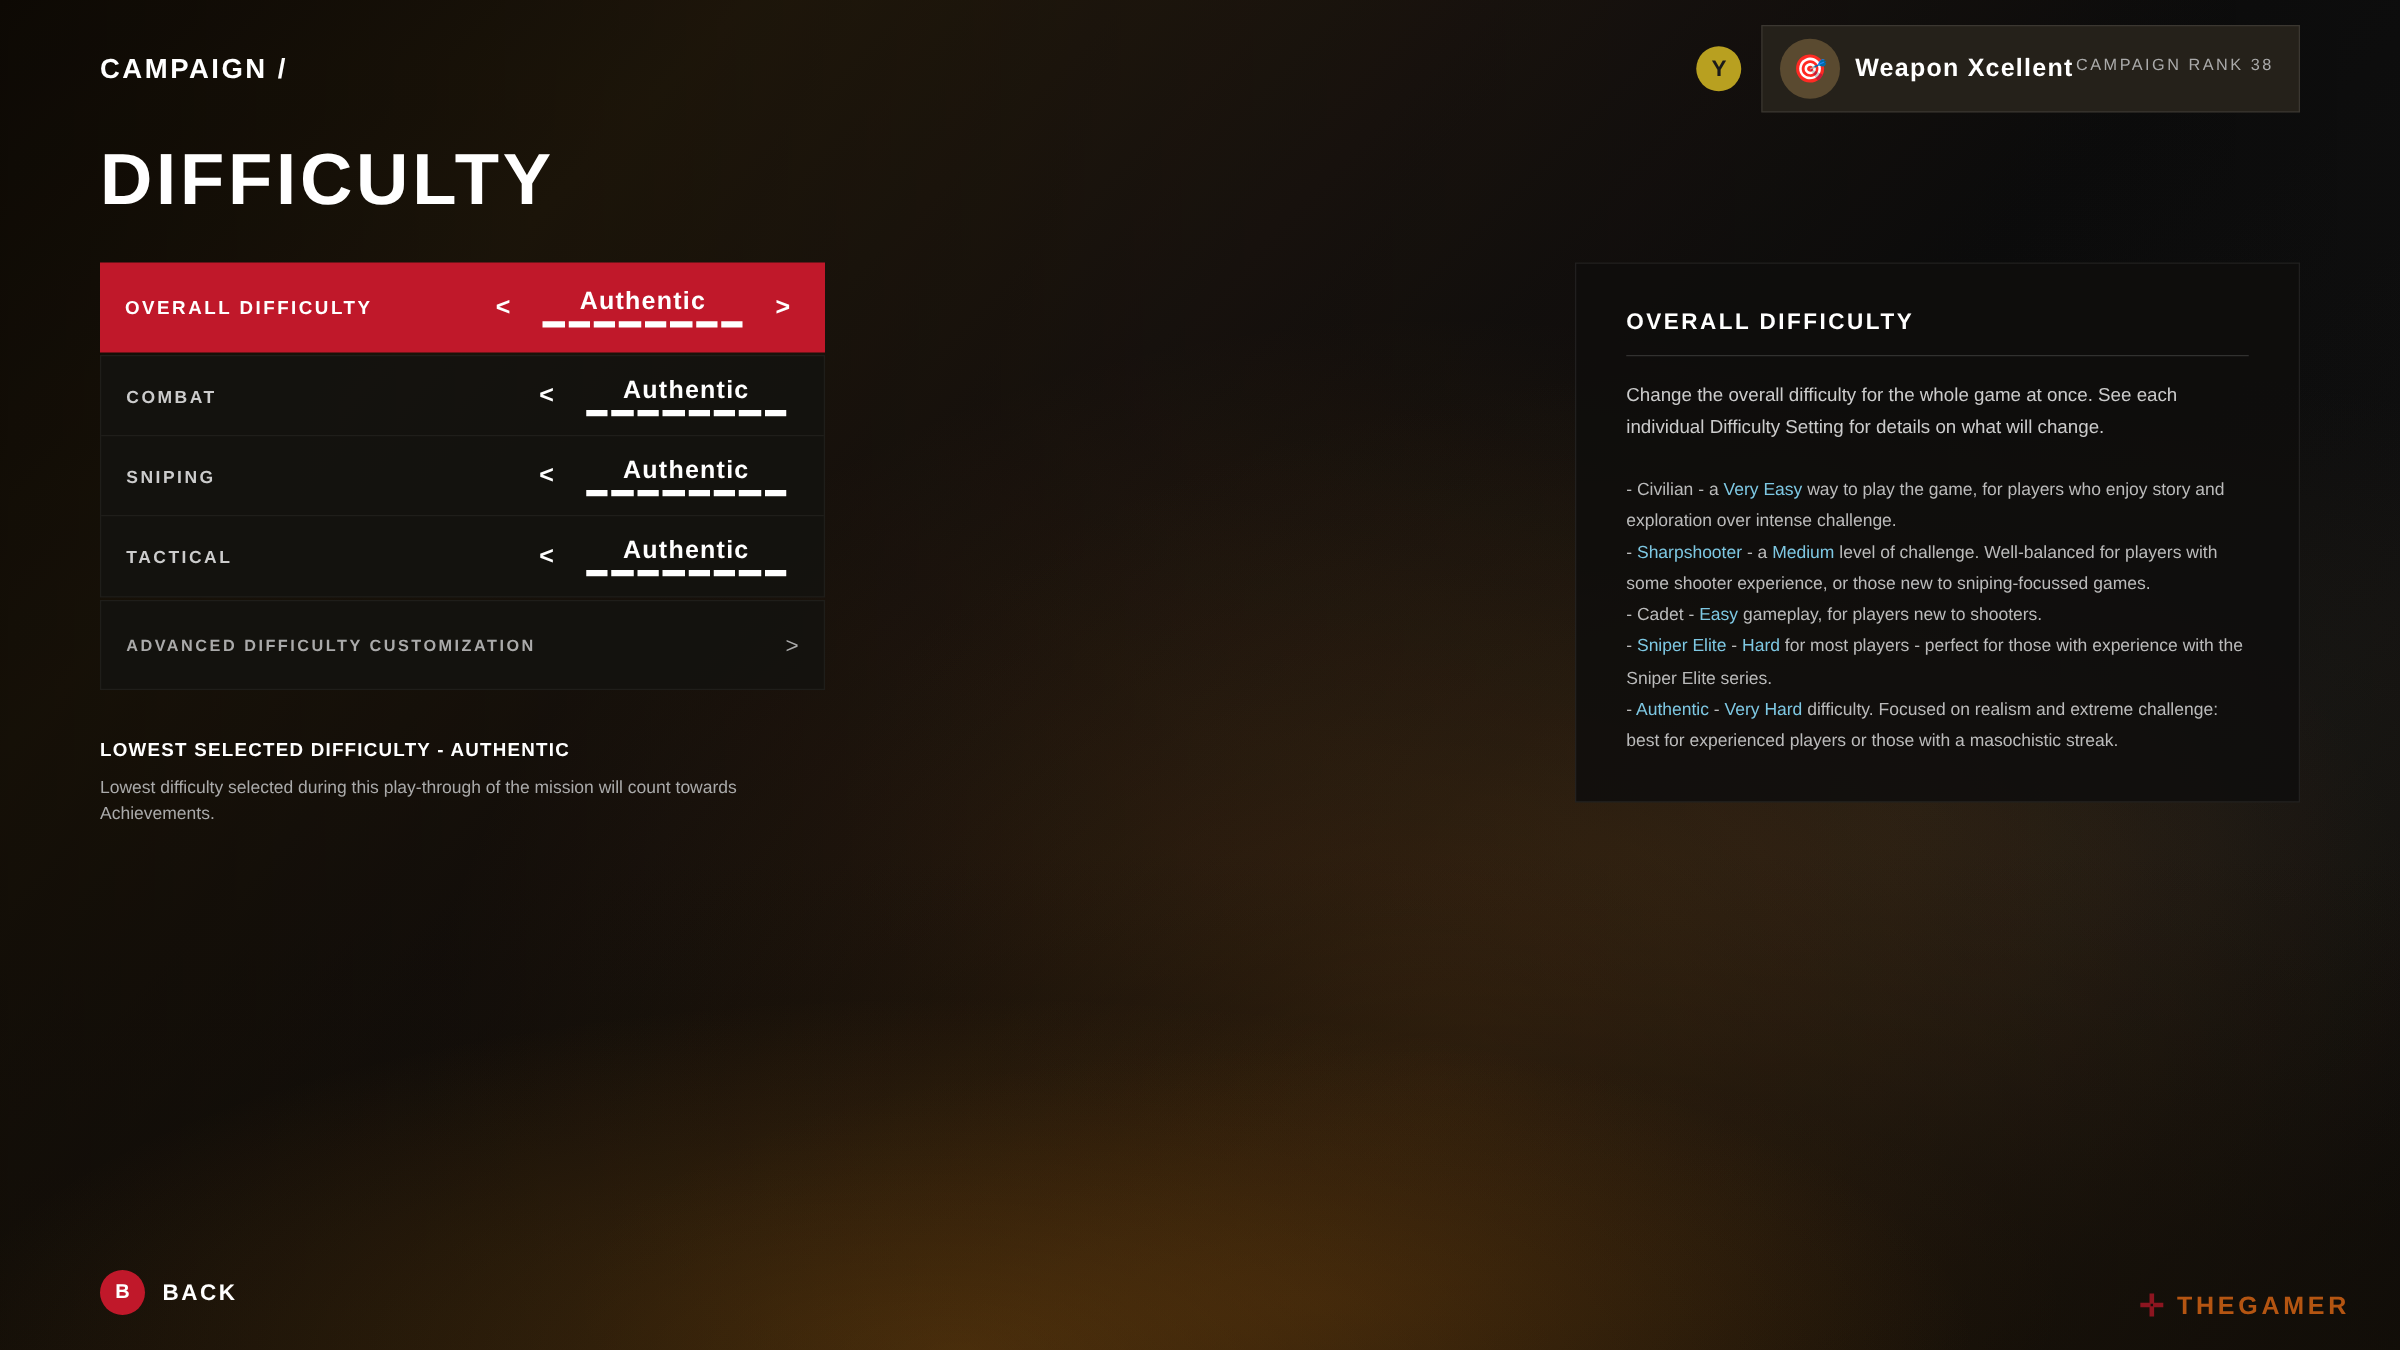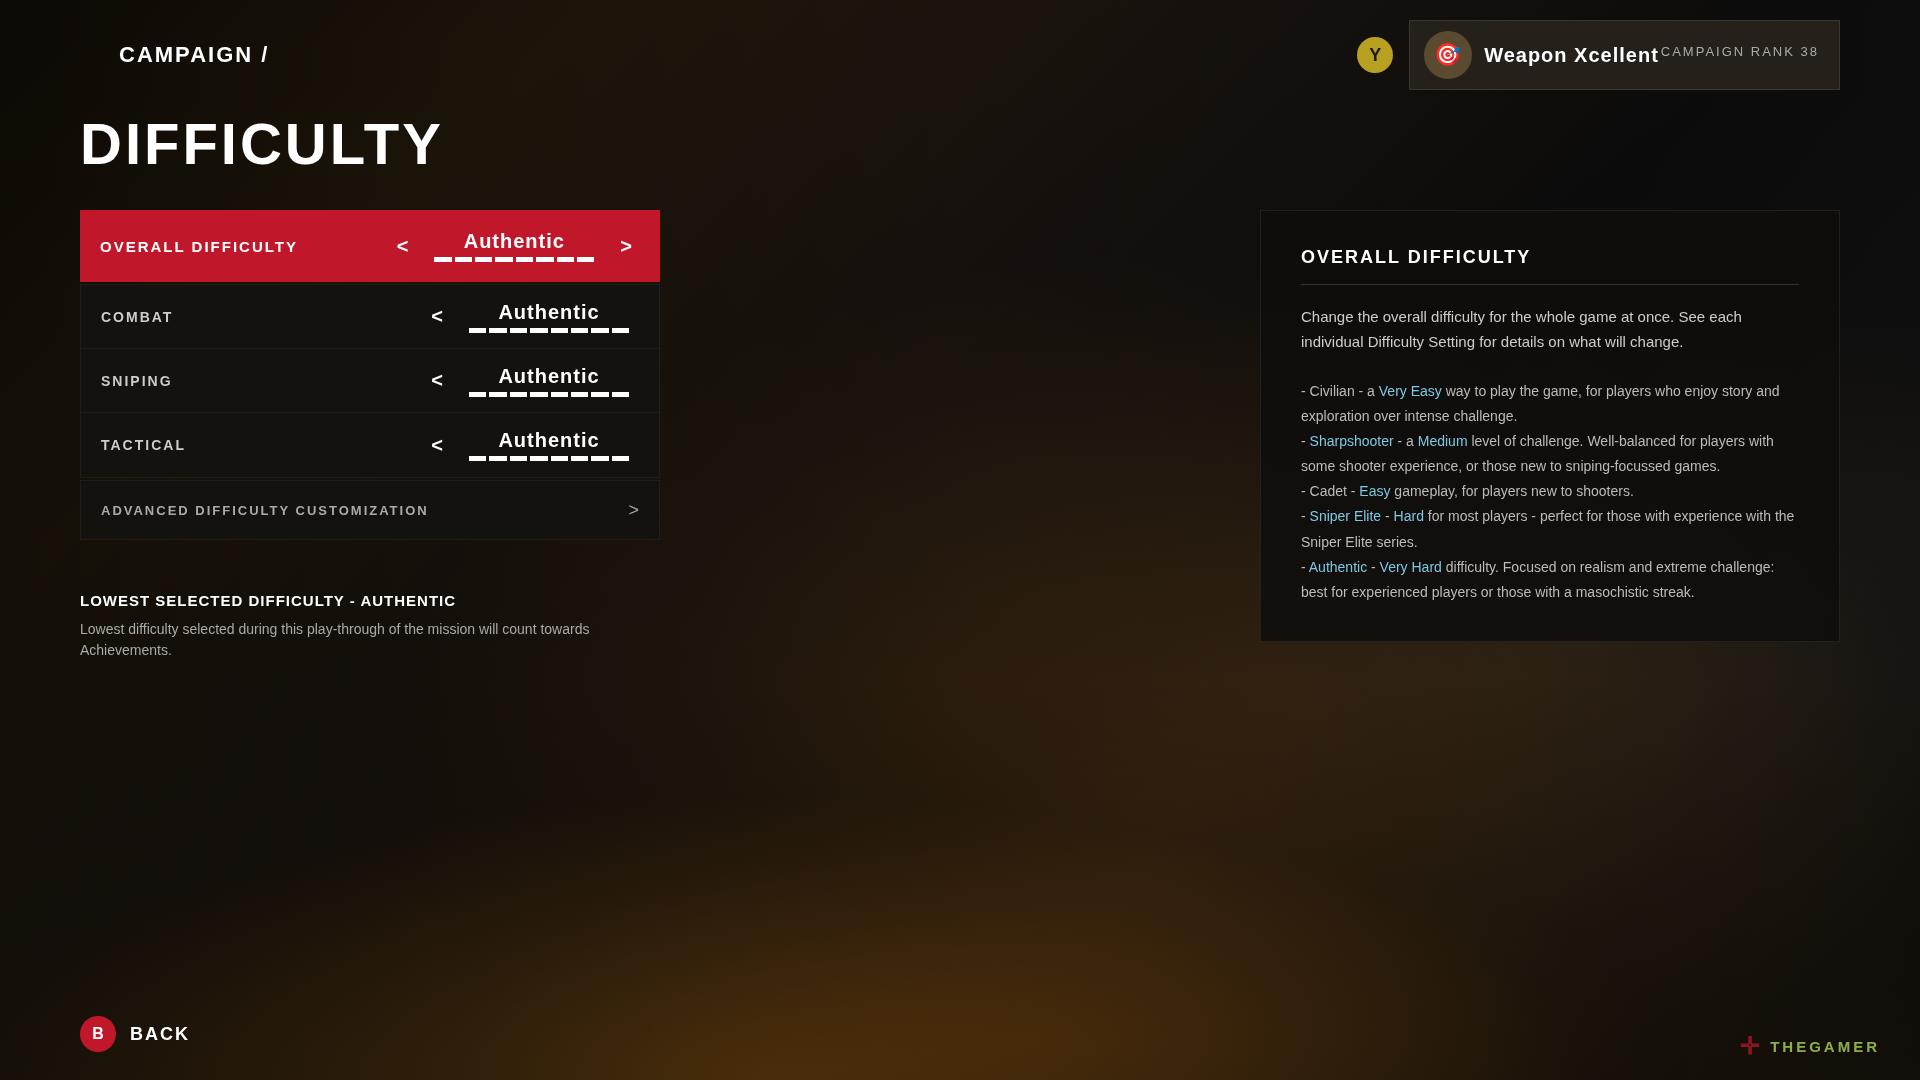--- a/index.html
+++ b/index.html
@@ -54,21 +54,21 @@
       width: 100%;
       height: 100%;
     }
 
     
     .header {
       position: absolute;
       top: 0;
       left: 0;
       right: 0;
-      padding: 20px 80px 0 119px;
+      padding: 20px 80px 0 80px;
       display: flex;
       justify-content: space-between;
       align-items: center;
     }
 
     .breadcrumb {
       font-size: 22px;
       font-weight: bold;
       letter-spacing: 2px;
       color: #ffffff;
@@ -261,21 +261,21 @@
 
     
     .advanced-row {
       background: rgba(20,18,15,0.92);
       border: 1px solid rgba(255,255,255,0.05);
       margin-top: 2px;
       display: flex;
       align-items: center;
       justify-content: space-between;
       padding: 0 20px;
-      height: 60px;
+      height: 72px;
       cursor: pointer;
     }
 
     .advanced-label {
       font-size: 13px;
       font-weight: bold;
       letter-spacing: 2px;
       color: #aaaaaa;
       text-transform: uppercase;
     }
@@ -388,24 +388,24 @@
       position: absolute;
       bottom: 20px;
       right: 40px;
       display: flex;
       align-items: center;
       gap: 10px;
       opacity: 0.7;
     }
 
     .wm-text {
-      font-size: 15px;
+      font-size: 20px;
       font-weight: bold;
       letter-spacing: 3px;
-      color: #bef264;
+      color: #f97316;
     }
 
     .wm-cross {
       font-size: 24px;
       color: #c0182a;
       font-weight: bold;
     }
   </style>
 </head>
 <body>

